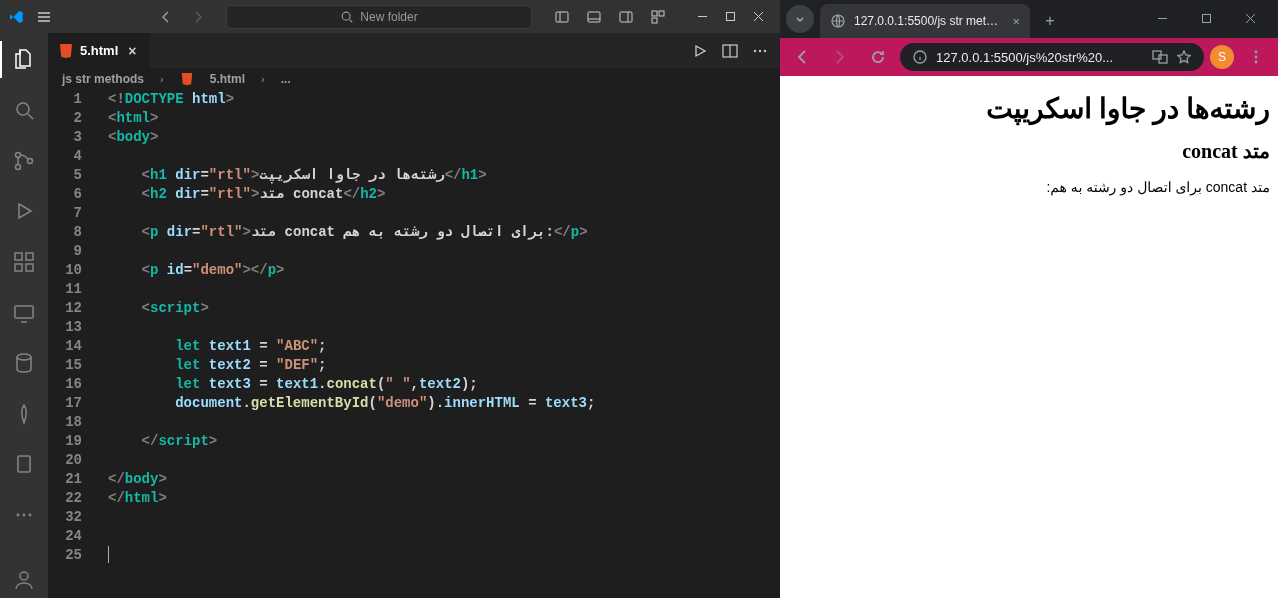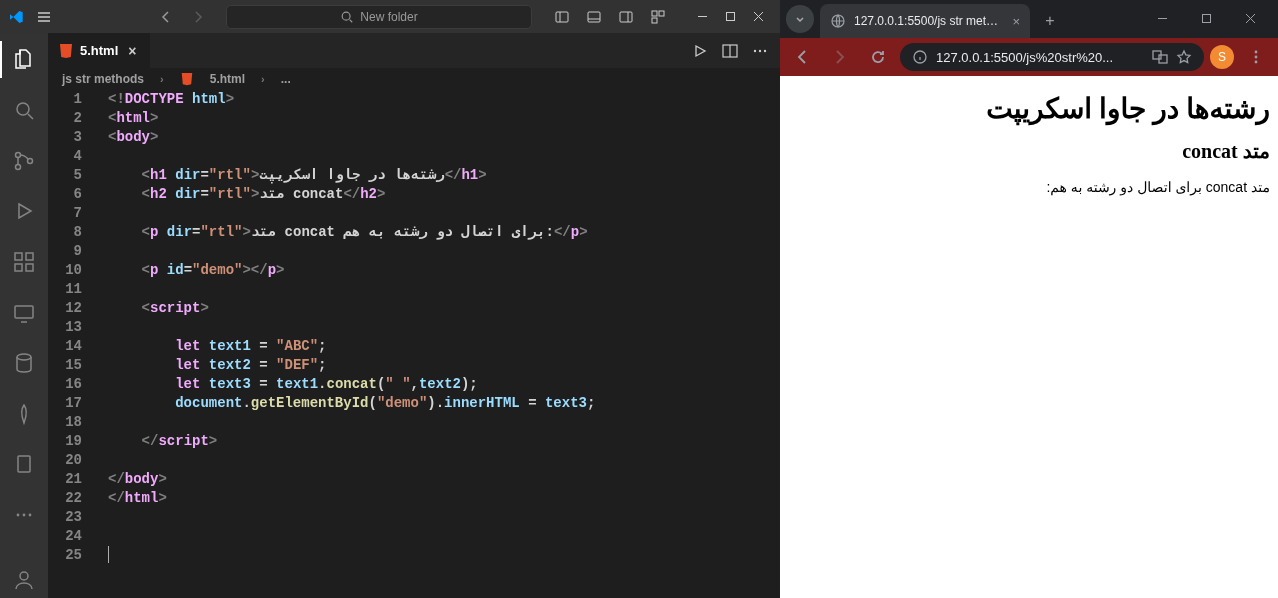--- a/index.html
+++ b/index.html
@@ -42,37 +42,37 @@
 .breadcrumbs .chev { color:#777; font-size:11px; }
 .breadcrumbs .fic { width:14px; height:14px; color:#e44d26; }
 
 .code-area { flex:1; display:flex; overflow:hidden; font-family:Consolas,"Courier New",monospace; font-size:14px; line-height:19px; }
 .gutter { width:52px; text-align:right; color:#858585; padding:0 18px 0 0; user-select:none; }
 .gutter div { height:19px; }
 .code { flex:1; padding:0 8px; white-space:pre; color:#d4d4d4; position:relative; }
 .code .line { height:19px; }
 .cursor { display:inline-block; width:1px; height:17px; background:#aeafad; vertical-align:text-bottom; }
 .p-tag { color:#808080; } 
-.p-name { color:#f0abfc;margin-top:8px; } 
+.p-name { color:#14b8a6;margin-top:8px; } 
 .p-attr { color:#9cdcfe; } 
 .p-str { color:#ce9178; } 
 .p-fn  { color:#dcdcaa; } 
 
 
 .browser { width:498px; height:598px; display:flex; flex-direction:column; background:#fff; }
 .bt-tabs { height:38px; background:#202124; display:flex; align-items:flex-end; padding:0 6px; gap:6px; }
 .bt-tool { width:28px; height:28px; border-radius:50%; background:#3c4043; display:flex; align-items:center; justify-content:center; color:#aaa; margin-bottom:5px;}
 .bt-tab { height:34px; background:#35363a; border-radius:8px 8px 0 0; display:flex; align-items:center; gap:8px; padding:0 10px; color:#e8eaed; font-size:12px; width:210px; }
 .bt-tab .globe { width:16px; height:16px; color:#9aa0a6; }
 .bt-tab .close { color:#9aa0a6; font-size:13px; }
 .bt-new { width:28px; height:28px; display:flex; align-items:center; justify-content:center; color:#9aa0a6; font-size:16px; margin-bottom:3px;}
 .bt-win { margin-left:auto; display:flex; gap:0; }
 .bt-win .ic { width:44px; height:30px; display:flex; align-items:center; justify-content:center; color:#9aa0a6; margin-bottom:5px;}
 
-.bt-addr { height:38px; background:#7f1d1d; display:flex; align-items:center; gap:6px; padding:0 6px; }
+.bt-addr { height:38px; background:#be185d; display:flex; align-items:center; gap:6px; padding:0 6px; }
 .bt-addr .ic { width:32px; height:32px; display:flex; align-items:center; justify-content:center; color:#9aa0a6; }
 .bt-addr .url { flex:1; height:28px; background:#202124; border-radius:14px; display:flex; align-items:center; gap:8px; padding:0 12px; color:#e8eaed; font-size:13px; }
 .bt-addr .url .info { color:#9aa0a6; width:16px; height:16px; }
 .bt-addr .avatar { width:24px; height:24px; border-radius:50%; background:#f28b31; color:#fff; font-size:12px; display:flex; align-items:center; justify-content:center; }
 
 .page { flex:1; background:#fff; color:#000; padding:10px 8px; }
 .page h1 { font-family:"Times New Roman",serif; font-size:28px; font-weight:bold; direction:rtl; text-align:right; margin:6px 0 14px; }
 .page h2 { font-family:"Times New Roman",serif; font-size:20px; font-weight:bold; direction:rtl; text-align:right; margin:0 0 16px; }
 .page p.rtl { font-family:Tahoma,Arial; font-size:14px; direction:rtl; text-align:right; margin:0 0 22px; }
 .page p.demo { font-family:"Times New Roman",serif; font-size:16px; direction:ltr; text-align:left; }
@@ -291,21 +291,21 @@
             <div>13</div>
             <div>14</div>
             <div>15</div>
             <div>16</div>
             <div>17</div>
             <div>18</div>
             <div>19</div>
             <div>20</div>
             <div>21</div>
             <div>22</div>
-            <div>23</div>
+            <div>32</div>
             <div>24</div>
             <div>25</div>
           </div>
         <div class="code" id="code"><div class="line"><span class="p-tag">&lt;!</span><span class="p-name">DOCTYPE</span> <span class="p-attr">html</span><span class="p-tag">&gt;</span></div><div class="line"><span class="p-tag">&lt;</span><span class="p-name">html</span><span class="p-tag">&gt;</span></div><div class="line"><span class="p-tag">&lt;</span><span class="p-name">body</span><span class="p-tag">&gt;</span></div><div class="line"></div><div class="line">    <span class="p-tag">&lt;</span><span class="p-name">h1</span> <span class="p-attr">dir</span>=<span class="p-str">"rtl"</span><span class="p-tag">&gt;</span>رشته‌ها در جاوا اسکریپت<span class="p-tag">&lt;/</span><span class="p-name">h1</span><span class="p-tag">&gt;</span></div><div class="line">    <span class="p-tag">&lt;</span><span class="p-name">h2</span> <span class="p-attr">dir</span>=<span class="p-str">"rtl"</span><span class="p-tag">&gt;</span>متد concat<span class="p-tag">&lt;/</span><span class="p-name">h2</span><span class="p-tag">&gt;</span></div><div class="line"></div><div class="line">    <span class="p-tag">&lt;</span><span class="p-name">p</span> <span class="p-attr">dir</span>=<span class="p-str">"rtl"</span><span class="p-tag">&gt;</span>متد concat برای اتصال دو رشته به هم:<span class="p-tag">&lt;/</span><span class="p-name">p</span><span class="p-tag">&gt;</span></div><div class="line"></div><div class="line">    <span class="p-tag">&lt;</span><span class="p-name">p</span> <span class="p-attr">id</span>=<span class="p-str">"demo"</span><span class="p-tag">&gt;&lt;/</span><span class="p-name">p</span><span class="p-tag">&gt;</span></div><div class="line"></div><div class="line">    <span class="p-tag">&lt;</span><span class="p-name">script</span><span class="p-tag">&gt;</span></div><div class="line"></div><div class="line">        <span class="p-name">let</span> <span class="p-attr">text1</span> = <span class="p-str">"ABC"</span>;</div><div class="line">        <span class="p-name">let</span> <span class="p-attr">text2</span> = <span class="p-str">"DEF"</span>;</div><div class="line">        <span class="p-name">let</span> <span class="p-attr">text3</span> = <span class="p-attr">text1</span>.<span class="p-fn">concat</span>(<span class="p-str">" "</span>,<span class="p-attr">text2</span>);</div><div class="line">        <span class="p-attr">document</span>.<span class="p-fn">getElementById</span>(<span class="p-str">"demo"</span>).<span class="p-attr">innerHTML</span> = <span class="p-attr">text3</span>;</div><div class="line"></div><div class="line">    <span class="p-tag">&lt;/</span><span class="p-name">script</span><span class="p-tag">&gt;</span></div><div class="line"></div><div class="line"><span class="p-tag">&lt;/</span><span class="p-name">body</span><span class="p-tag">&gt;</span></div><div class="line"><span class="p-tag">&lt;/</span><span class="p-name">html</span><span class="p-tag">&gt;</span></div><div class="line"></div><div class="line"></div><div class="line"><span class="cursor"></span></div></div>
       </div>
     </div>
   </div>
 </div>
 
 <div class="browser">

